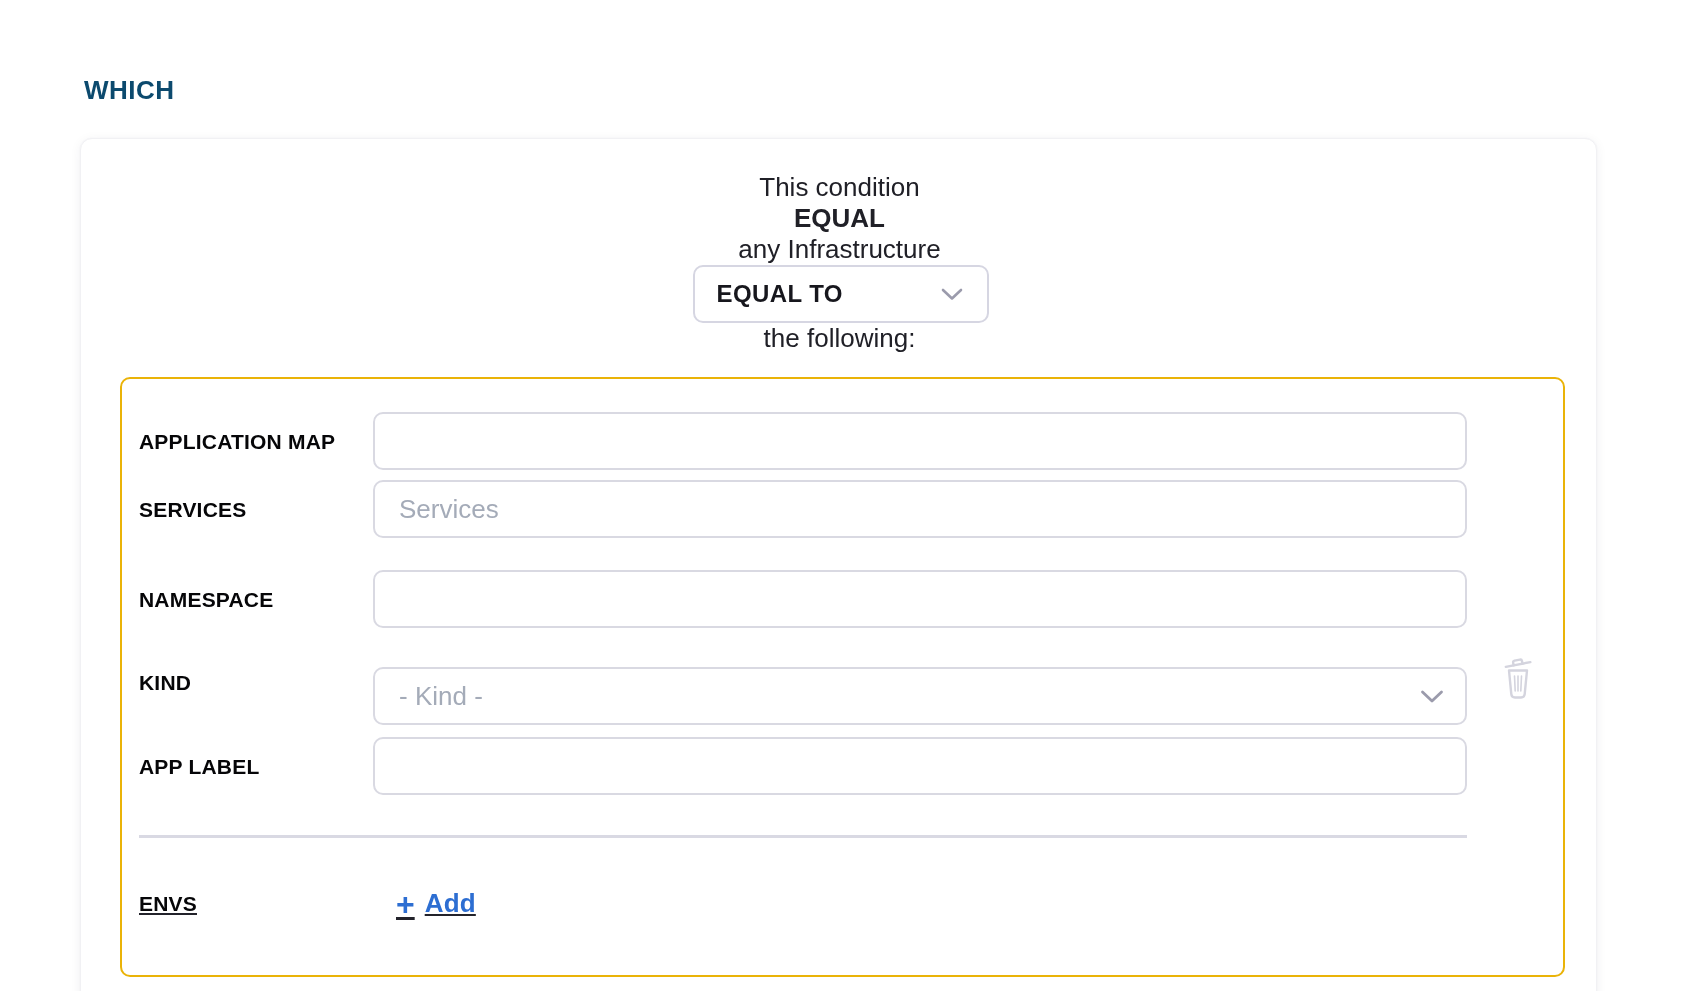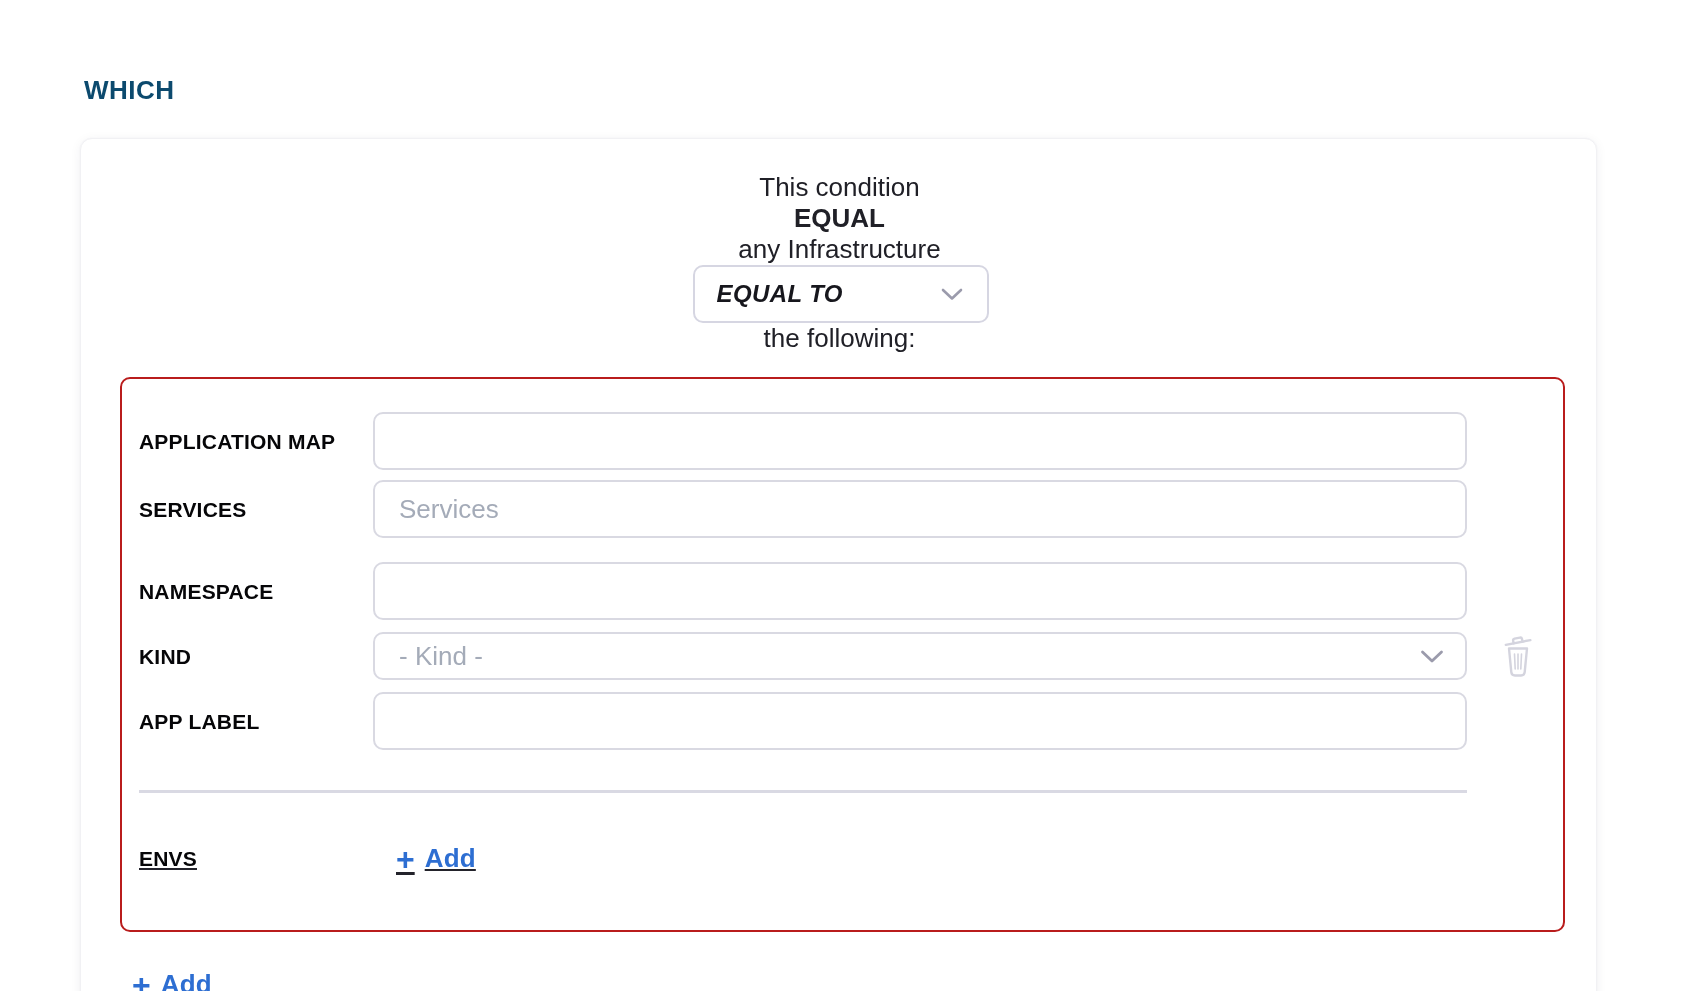--- a/index.html
+++ b/index.html
@@ -46,45 +46,44 @@
     height: 58px;
     margin: 0 12px 0 6px;
     border: 2px solid #d6d6e2;
     border-radius: 10px;
     background: #ffffff;
     display: flex;
     align-items: center;
     justify-content: space-between;
     padding: 0 24px 0 22px;
     cursor: pointer;
-    font-style: italic;
   }
   .operator-select .op-value {
     font-size: 24px;
     font-weight: 700;
     letter-spacing: 0.4px;
     color: #17171d;
   }
   .chevron-svg { flex: 0 0 auto; }
 
   .inner-card {
     position: relative;
     margin-top: 23px;
-    border: 2px solid #b91c1c;
+    border: 2px solid #eab308;
     border-radius: 10px;
     padding: 33px 96px 56px 17px;
     background: #ffffff;
   }
 
   .field-row {
     display: flex;
     align-items: center;
     margin-bottom: 10px;
   }
-  .field-row.gap-above { margin-top: 24px; margin-bottom: 12px; }
+  .field-row.gap-above { margin-top: 32px; margin-bottom: 12px; }
   .field-row.tight { margin-bottom: 12px; }
   .field-row:last-of-type { margin-bottom: 0; }
 
   .field-label {
     width: 234px;
     flex: 0 0 234px;
     padding-right: 20px;
     font-size: 21px;
     line-height: 27px;
     font-weight: 700;
@@ -101,29 +100,30 @@
     padding: 0 24px;
     font-family: "Liberation Sans", "DejaVu Sans", sans-serif;
     font-size: 26px;
     color: #23232b;
     outline: none;
   }
   .text-input::placeholder { color: #a4abb8; opacity: 1; }
 
   .kind-select {
     flex: 1;
-    height: 48px;
+    height: 58px;
     border: 2px solid #d9d9e2;
     border-radius: 10px;
     background: #ffffff;
     display: flex;
     align-items: center;
     justify-content: space-between;
     padding: 0 21px 0 24px;
     cursor: pointer;
+    margin-top: 27px;
   }
   .kind-select .placeholder-text { font-size: 26px; color: #a4abb8; }
 
   .divider {
     height: 3px;
     background: #d9d9e3;
     margin-top: 40px;
     border: none;
   }
 

